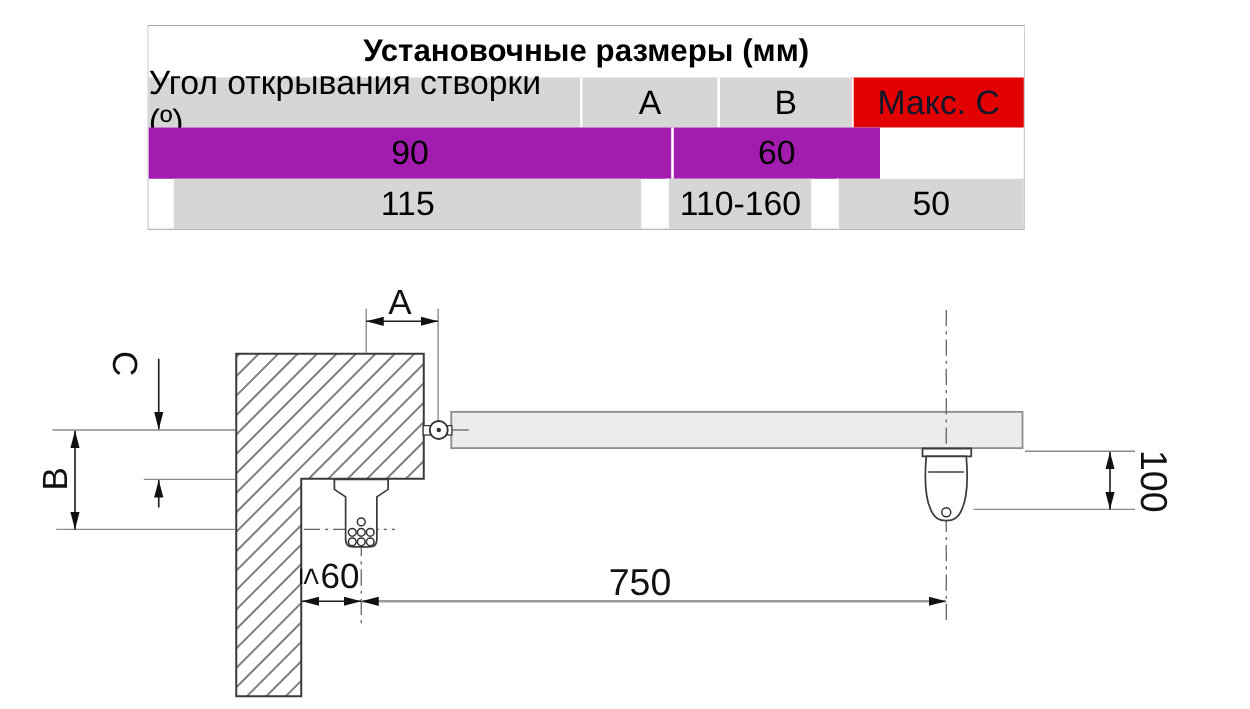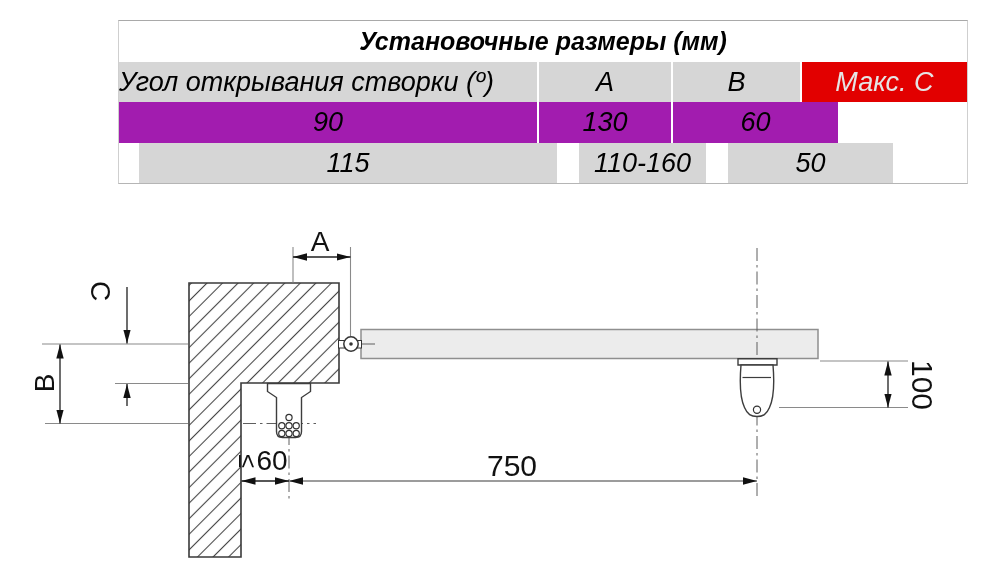--- a/index.html
+++ b/index.html
@@ -1,35 +1,35 @@
 <!DOCTYPE html>
 <html style="--hl: #e20000; --zebra: #d6d6d6;"><head>
 <meta charset="utf-8">
 <style>
   :root{ --hl:#e20000; --zebra:#d6d6d6; }
   html,body{margin:0;padding:0;background:#fff;}
   .stage{position:relative;width:1000px;height:567px;background:#fff;overflow:hidden;
          font-family:"Liberation Sans", sans-serif;color:#000;}
   
-  .dim-table{position:absolute;left:118px;top:20px;width:850px;
+  .dim-table{position:absolute;left:118px;top:20px;width:702px;
              border-top:1px solid #a9a9a9;border-left:1px solid #cfcfcf;border-right:1px solid #cfcfcf;
-             border-bottom:1px solid #b5b5b5;box-sizing:border-box;font-style:italic;}
+             border-bottom:1px solid #b5b5b5;box-sizing:border-box;}
   .t-title{height:41px;display:flex;align-items:center;justify-content:center;
            font-size:25px;font-weight:bold;background:#fff;}
   .t-row{display:flex;height:40px;}
   .t-row.r1{height:41px;}
   .t-cell{box-sizing:border-box;display:flex;align-items:center;justify-content:center;
           font-size:27px;}
   .t-cell.c0{width:418px;}
   .t-cell.c1{width:134px;border-left:2px solid #fff;}
   .t-cell.c2{width:129px;border-left:2px solid #fff;}
   .t-cell.c3{width:167px;border-left:2px solid #fff;}
   .t-head .t-cell{background:var(--zebra);}
   .t-head .t-cell.c0{justify-content:flex-start;padding-left:0;}
-  .t-head .t-cell.c3{background:var(--hl);color:#e5e5e5;}
+  .t-head .t-cell.c3{background:var(--hl);color:#0f172a;}
   .t-row.r1 .t-cell{background:#a21caf;}
   .t-row.r2 .t-cell{background:var(--zebra);margin-left:20px;}
   
   svg{position:absolute;left:0;top:0;}
   svg text{font-family:"Liberation Sans", sans-serif;fill:#111;}
   .lbl{font-size:28px;}
   .num{font-size:30px;}
   .num-s{font-size:28px;}
   .le{font-size:25px;}
 </style>
@@ -41,21 +41,20 @@
   <div class="dim-table">
     <div class="t-title">Установочные размеры (мм)</div>
     <div class="t-row t-head">
       <div class="t-cell c0">Угол открывания створки (º)</div>
       <div class="t-cell c1">A</div>
       <div class="t-cell c2">B</div>
       <div class="t-cell c3">Макс. C</div>
     </div>
     <div class="t-row r1">
       <div class="t-cell c0">90</div>
-      <div class="t-cell c1">130</div>
       <div class="t-cell c3">60</div>
     </div>
     <div class="t-row r2">
       <div class="t-cell c0">115</div>
       <div class="t-cell c2">110-160</div>
       <div class="t-cell c3">50</div>
     </div>
   </div>
 
   <svg width="1000" height="567" viewBox="0 0 1000 567">

